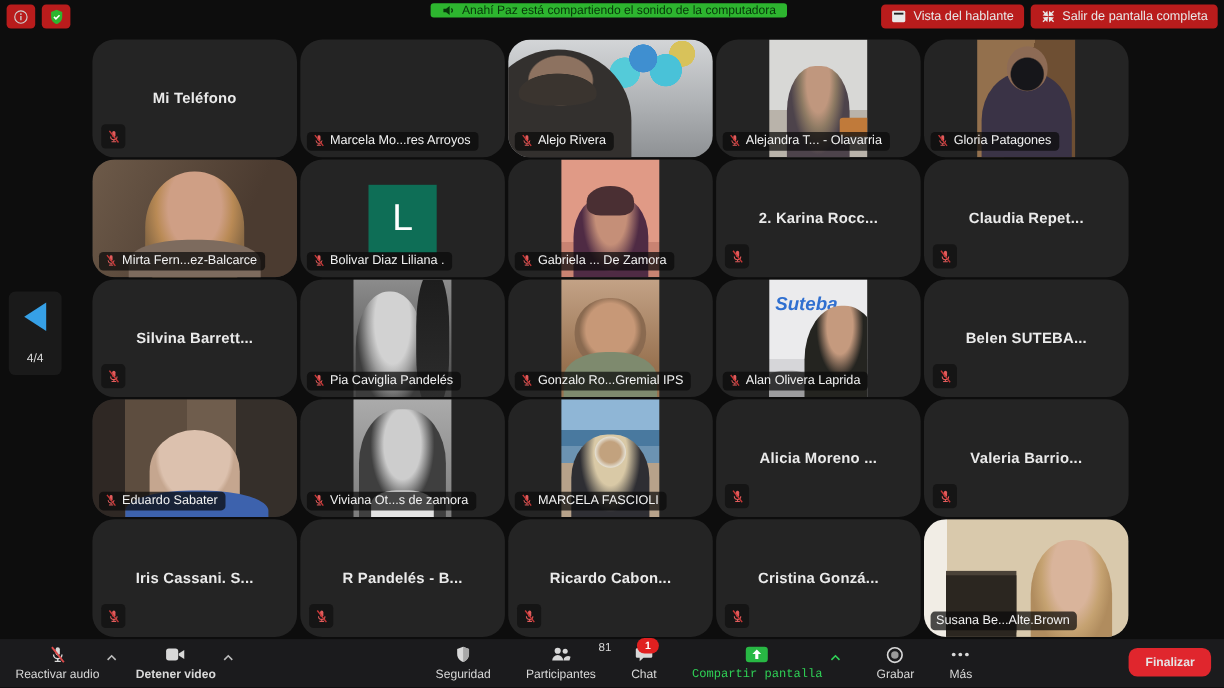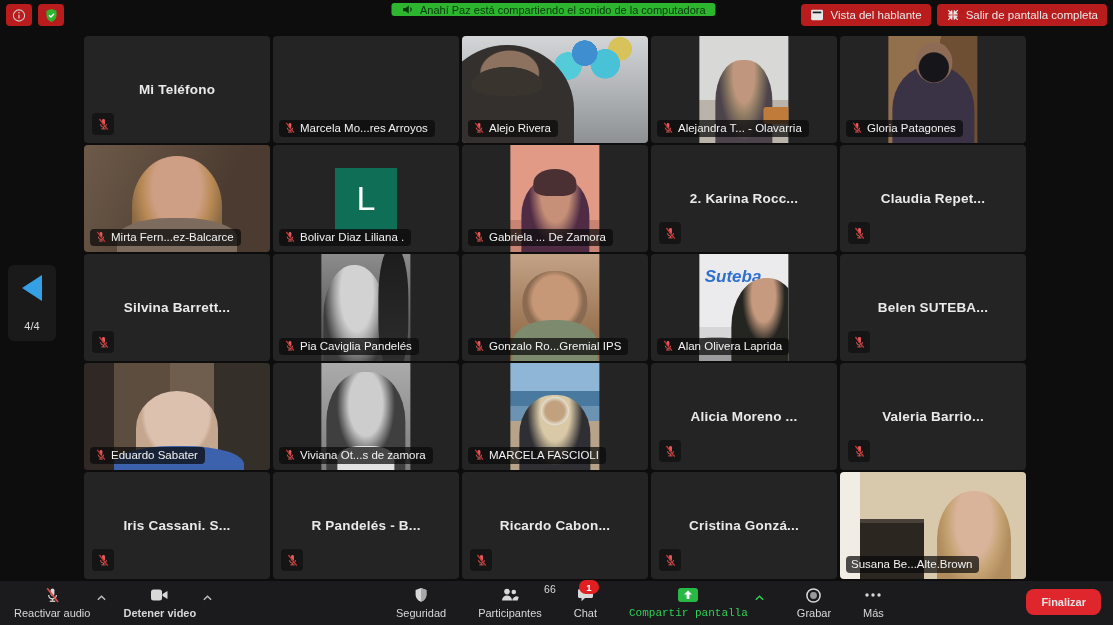--- a/index.html
+++ b/index.html
@@ -14,21 +14,21 @@
   .icon-chip{width:26px;height:22px;position:absolute;top:4px;}
   .banner{position:absolute;top:3px;left:50%;transform:translateX(-51%);
           background:#2db52f;color:#07380a;font-size:11px;font-weight:500;
           padding:0 10px;border-radius:3px;display:flex;align-items:center;gap:6px;white-space:nowrap;}
   .tr-btns{position:absolute;top:4px;right:6px;display:flex;gap:6px;}
   .tr-btn{height:22px;padding:0 9px;font-size:11.5px;gap:6px;display:flex;align-items:center;}
 
   
   .grid{position:absolute;left:84px;top:36px;display:grid;
         grid-template-columns:repeat(5,186px);grid-auto-rows:107px;gap:2px 3px;}
-  .tile{position:relative;background:#242424;border-radius:4px;overflow:hidden;cursor:pointer;}
+  .tile{position:relative;background:#242424;border-radius:20px;overflow:hidden;cursor:pointer;}
   .tname{position:absolute;inset:0;display:flex;align-items:center;justify-content:center;
          color:#eaeaea;font-weight:bold;font-size:13.5px;letter-spacing:.2px;}
   .micbox{position:absolute;left:8px;bottom:8px;width:22px;height:22px;border-radius:4px;
           background:rgba(10,10,10,.55);display:flex;align-items:center;justify-content:center;}
   .micbox svg{width:13px;height:13px;}
   .nlabel{position:absolute;left:6px;bottom:6px;max-width:92%;background:rgba(10,10,10,.72);
           border-radius:4px;padding:2px 7px 3px 5px;display:flex;align-items:center;gap:4px;
           font-size:11.5px;color:#f2f2f2;white-space:nowrap;z-index:5;}
   .nlabel svg{width:12px;height:12px;flex:none;}
   .avatarwrap{position:absolute;inset:0;display:flex;align-items:center;justify-content:center;}
@@ -496,21 +496,21 @@
       <button class="tb-item">
         <span class="ico">
           <svg width="16" height="16" viewBox="0 0 16 16">
             <path d="M8 1 L13.4 3 V7.6 C13.4 11.2 11 13.8 8 14.8 C5 13.8 2.6 11.2 2.6 7.6 V3 Z" fill="#d8d8d8"></path>
             <path d="M8 1 L13.4 3 V7.6 C13.4 11.2 11 13.8 8 14.8 Z" fill="#a8a8a8"></path>
           </svg>
         </span>
         <span>Seguridad</span>
       </button>
       <button class="tb-item">
-        <span class="count">66</span>
+        <span class="count">81</span>
         <span class="ico">
           <svg width="20" height="16" viewBox="0 0 20 16">
             <circle cx="7" cy="4.6" r="2.8" fill="#d8d8d8"></circle>
             <path d="M2 13.5 a5 5 0 0 1 10 0 z" fill="#d8d8d8"></path>
             <circle cx="13.8" cy="5" r="2.3" fill="#d8d8d8"></circle>
             <path d="M12.2 13.5 a4.2 4.2 0 0 1 6.5 -3.4 l-1 3.4 z" fill="#d8d8d8"></path>
           </svg>
         </span>
         <span>Participantes</span>
       </button>

